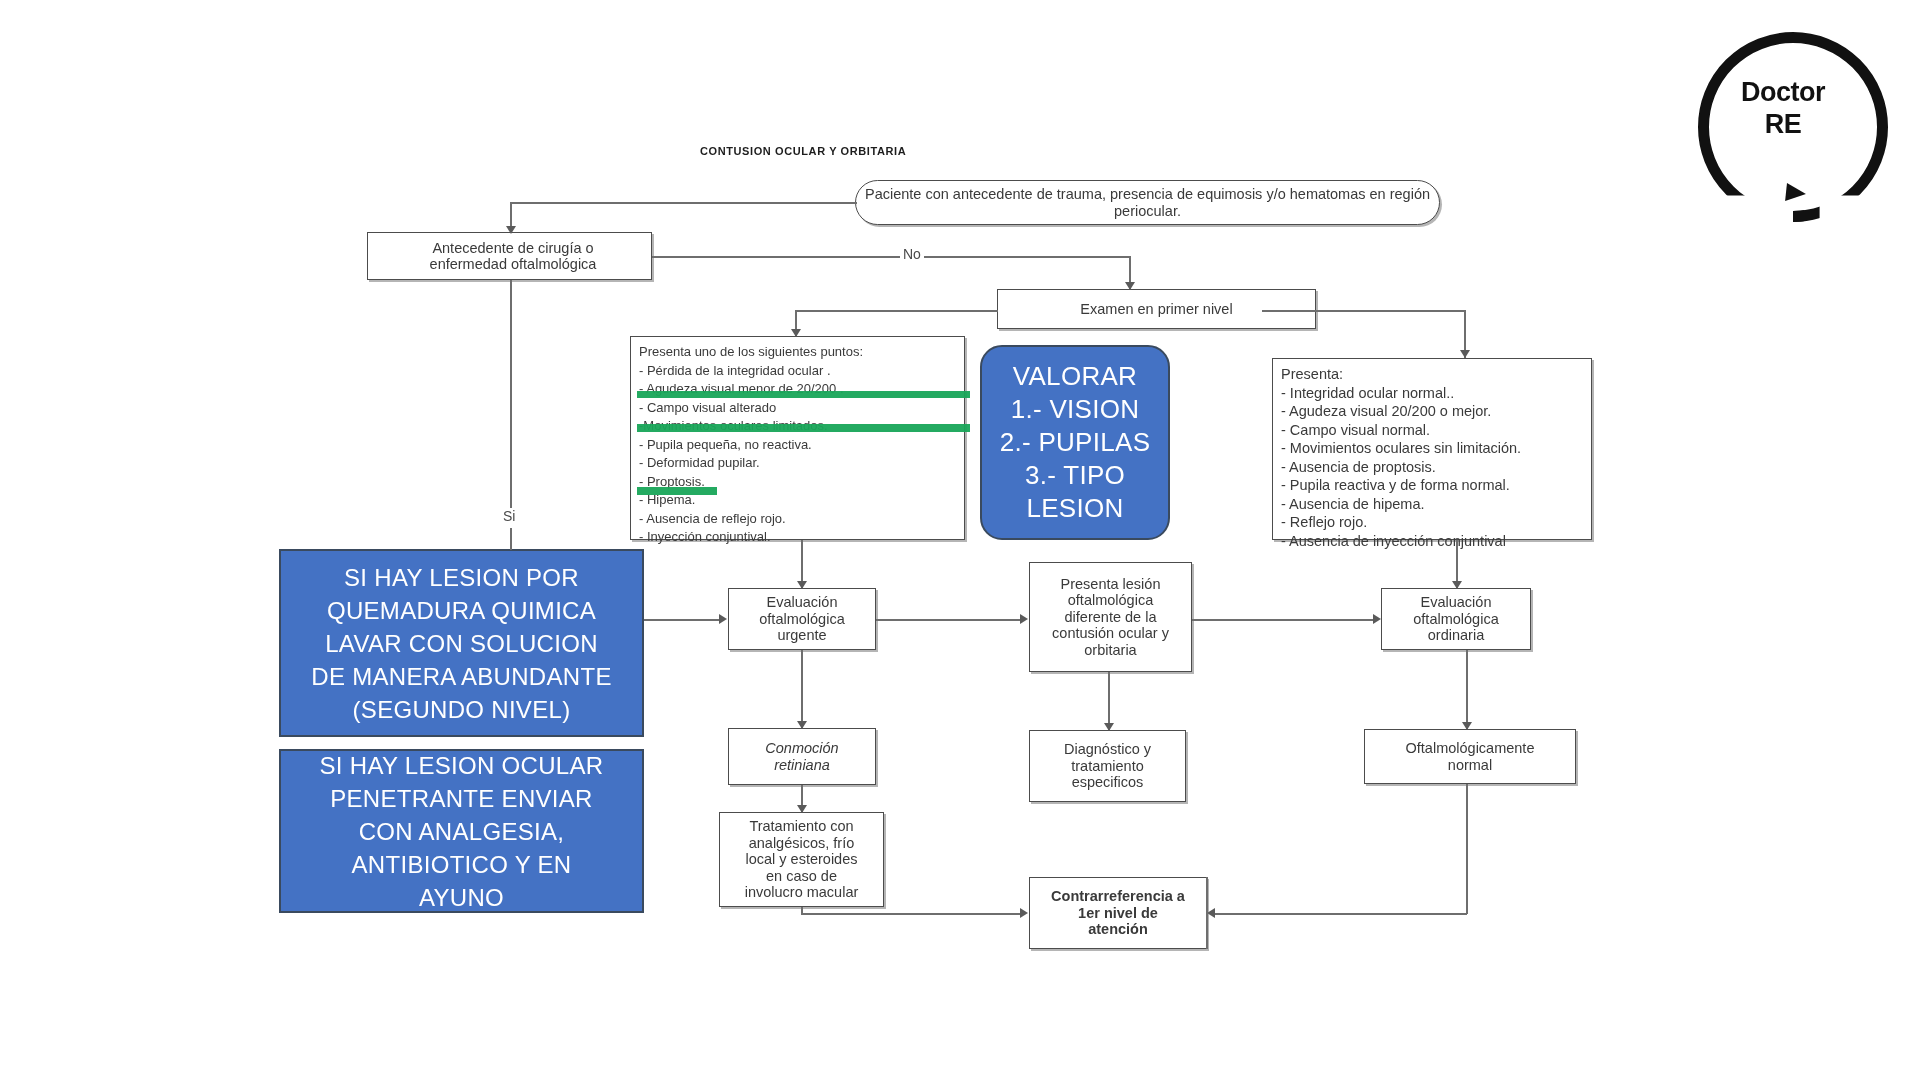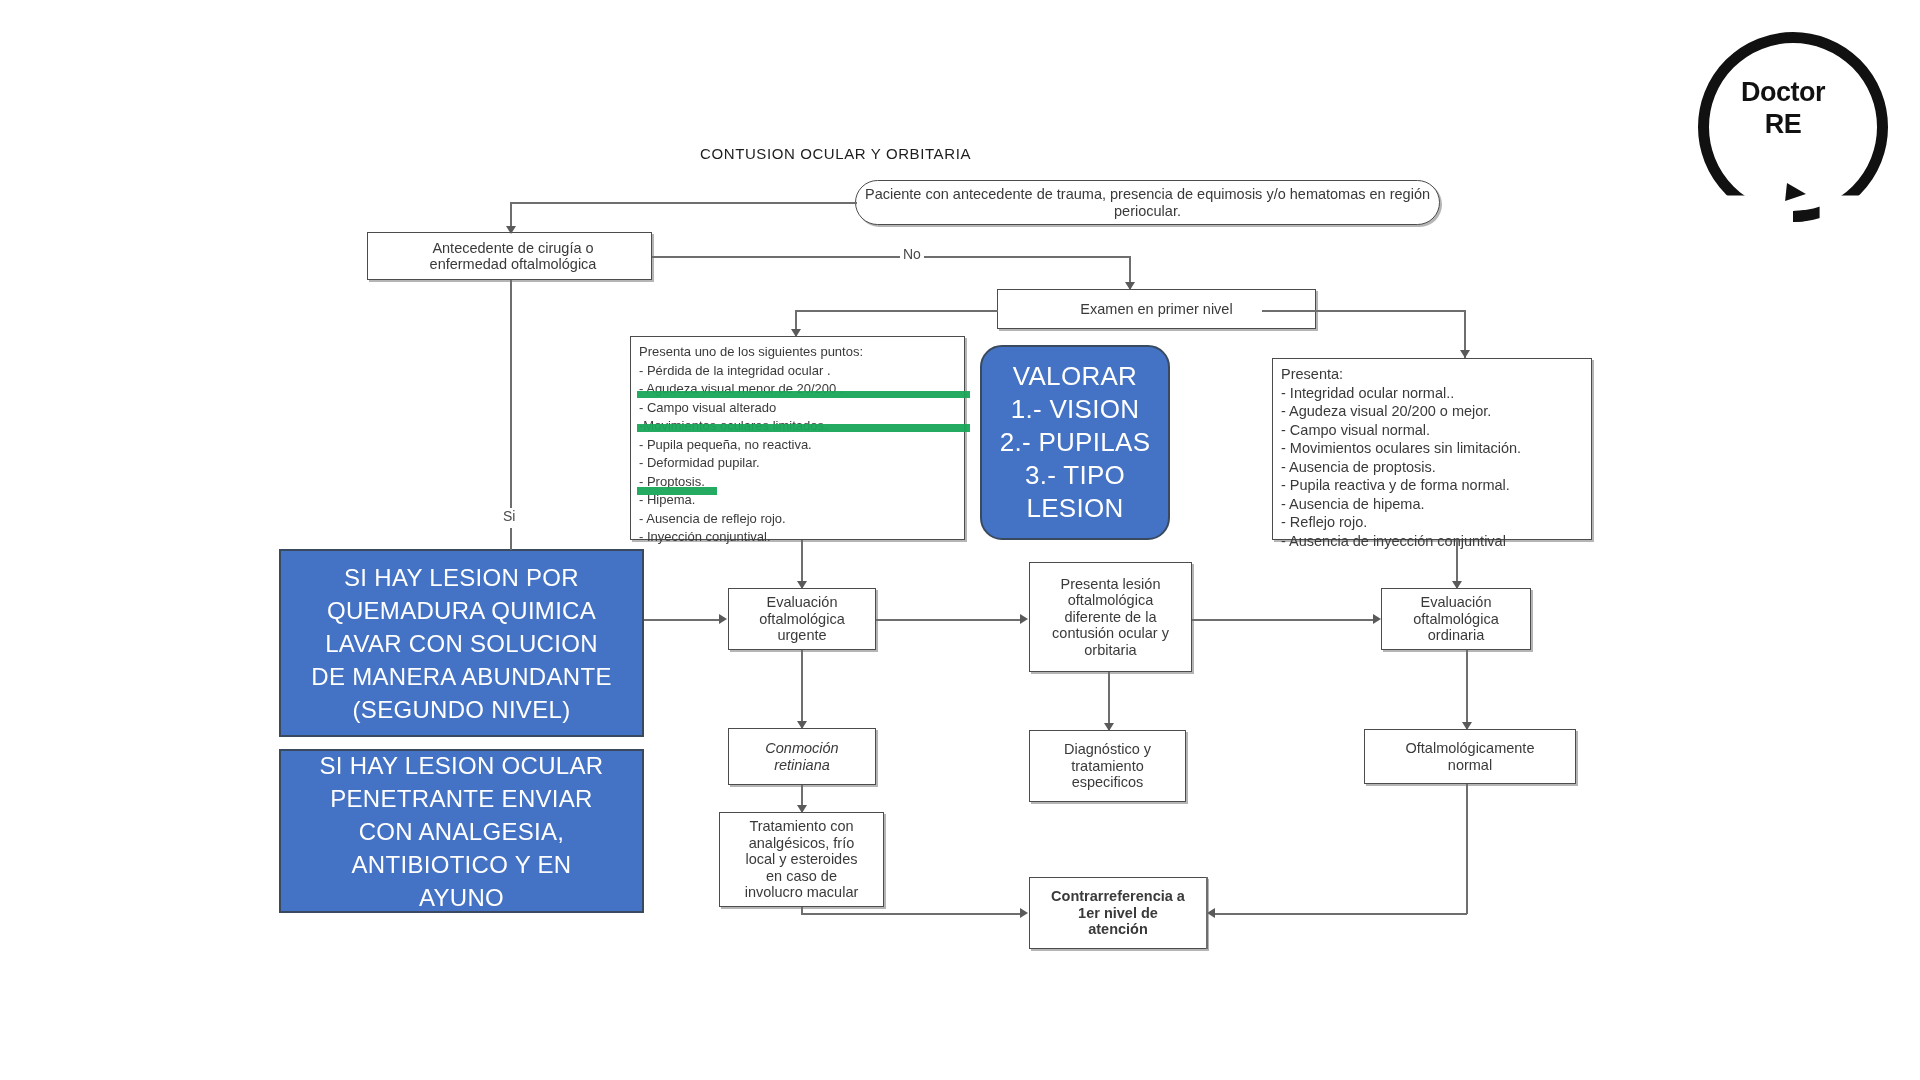--- a/index.html
+++ b/index.html
@@ -42,21 +42,21 @@
   .lnv{width:1.6px;}
   .arw{position:absolute;width:0;height:0;}
   .arw-d{border-left:5px solid transparent;border-right:5px solid transparent;border-top:8px solid #5a5a5a;}
   .arw-r{border-top:5px solid transparent;border-bottom:5px solid transparent;border-left:8px solid #5a5a5a;}
   .arw-l{border-top:5px solid transparent;border-bottom:5px solid transparent;border-right:8px solid #5a5a5a;}
 
   .edgelbl{position:absolute;color:#4a4a4a;font-size:14px;background:#fff;padding:0 3px;}
 
   
   #title{
-    position:absolute;color:#1d1d1d;font-weight:normal;font-size:15px;
+    position:absolute;color:#1d1d1d;font-weight:bold;font-size:11px;
     letter-spacing:.6px;white-space:nowrap;
   }
 
   
   .hl{position:absolute;background:#18a558;opacity:.95;}
 
   
   .listtxt{white-space:pre-line;}
 
   

